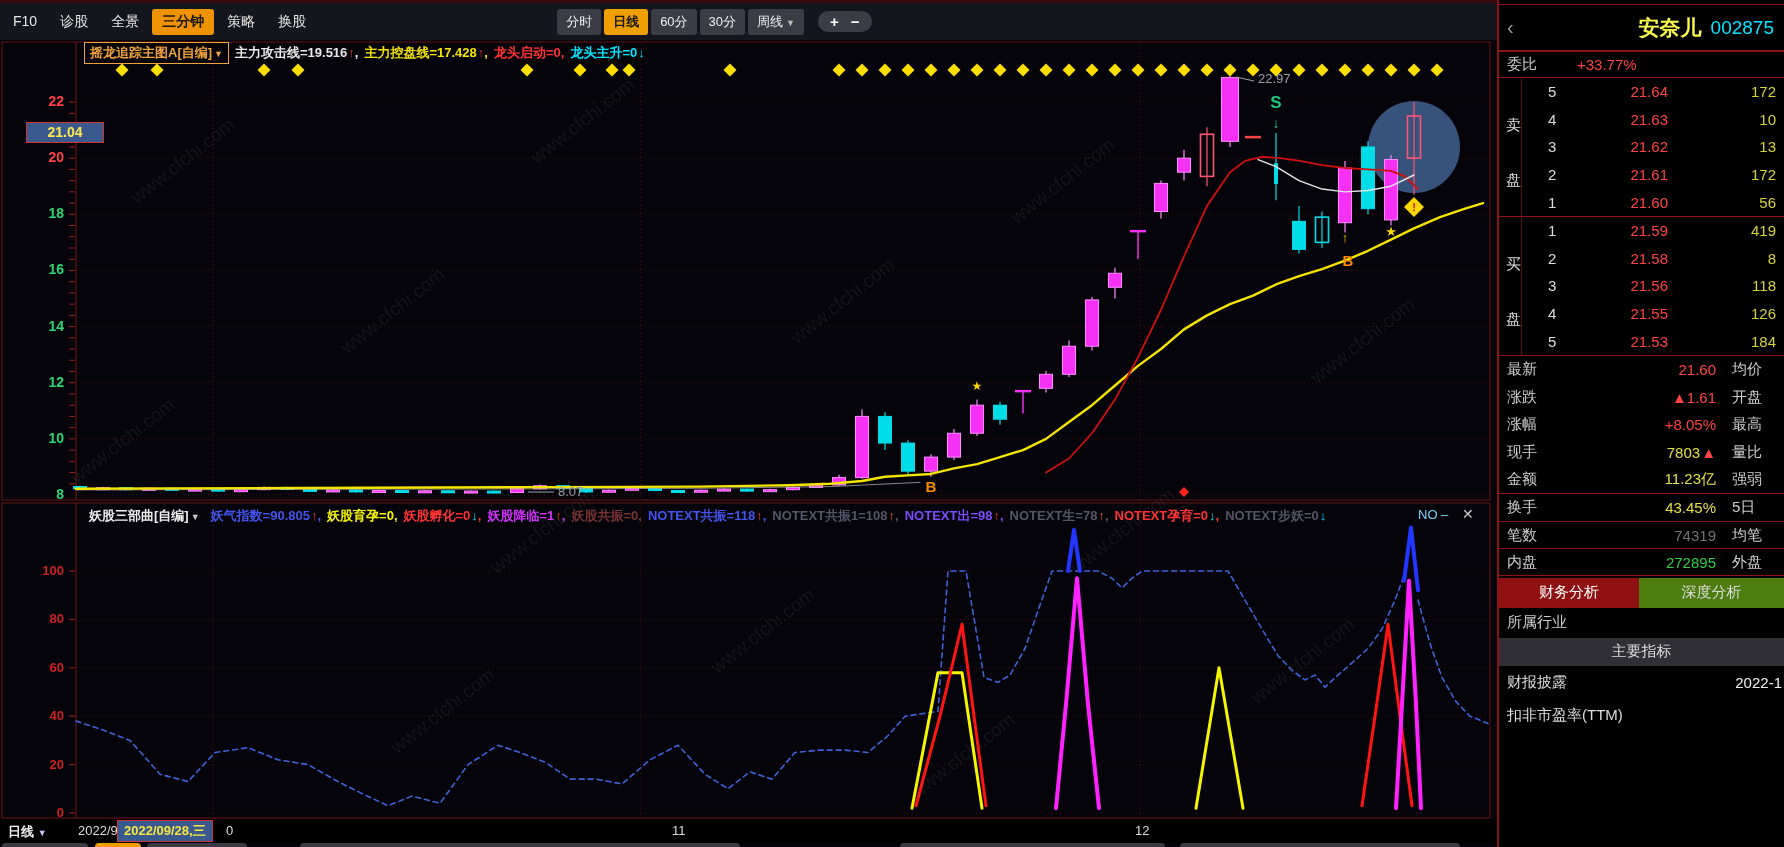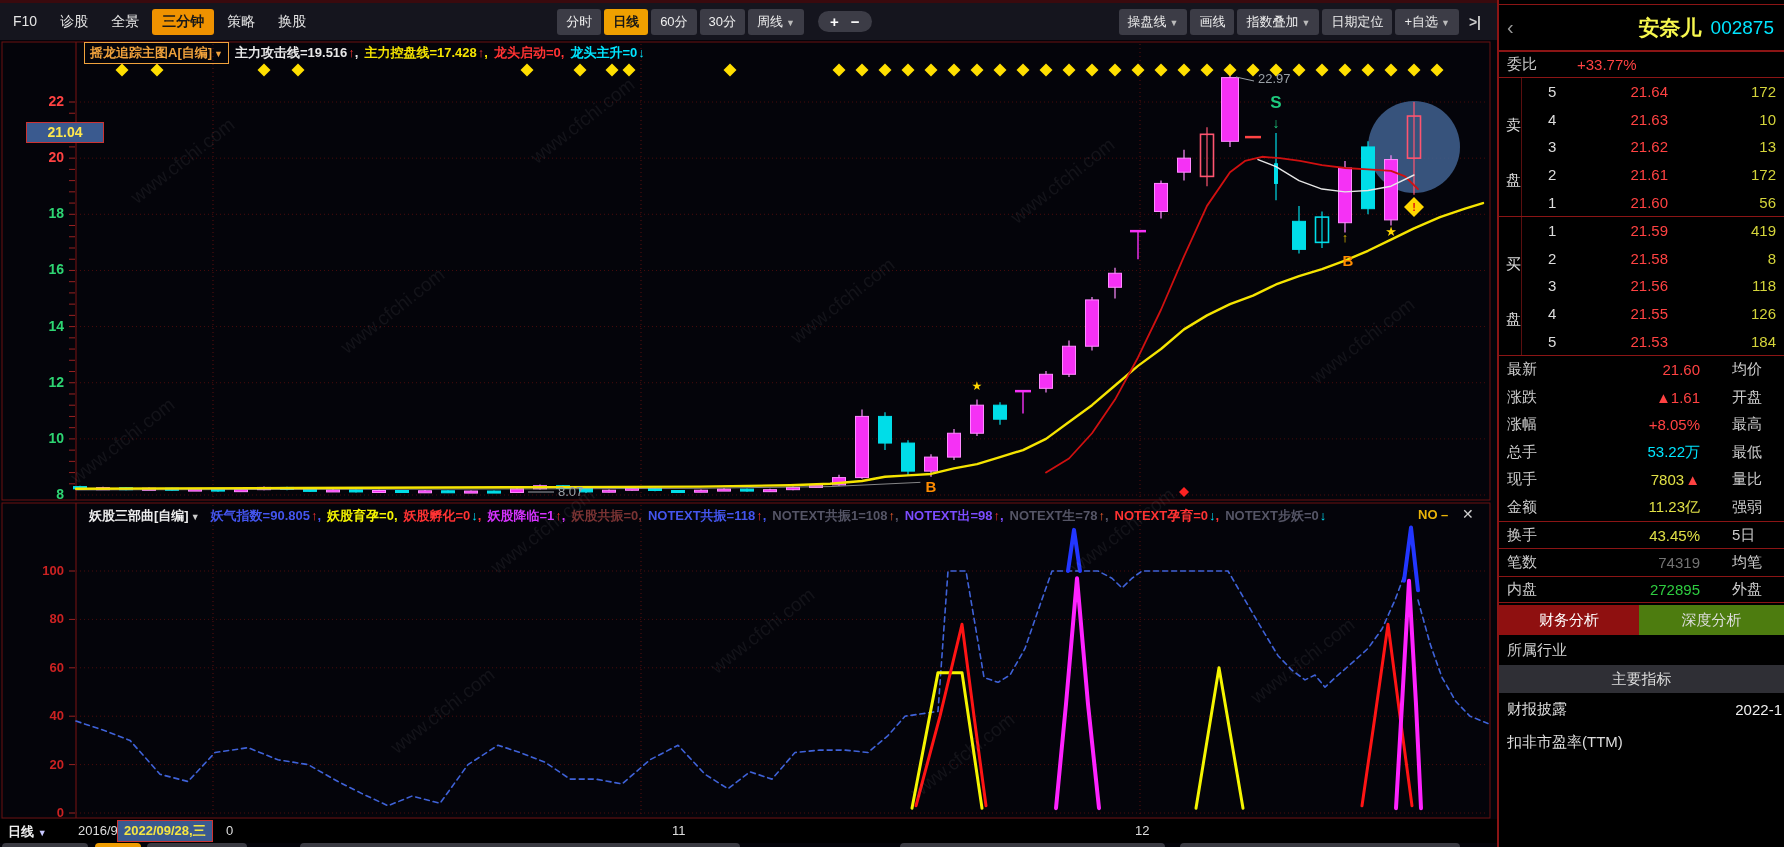--- a/index.html
+++ b/index.html
@@ -25,21 +25,21 @@
   .ind-row{position:absolute;left:84px;height:22px;display:flex;align-items:center;
            font-size:13px;font-weight:bold;white-space:nowrap;z-index:6;}
   .ind-row.main{top:42px;}
   .ind-row.sub{top:505px;}
   .ind-name{color:#f0a23c;border:1px solid #f0a23c;padding:1px 5px;font-weight:bold;cursor:pointer;}
   .ind-name .dd{color:#f0a23c;font-size:9px;margin-left:2px;}
   .ind-name.plain{color:#eee;border:none;}
   .ind-name.plain .dd{color:#ccc;}
   .prm{margin-left:6px;}
   .sub-close{position:absolute;left:1462px;top:506px;color:#cfcfcf;font-size:14px;z-index:7;cursor:pointer;font-weight:bold;}
-  .sub-no{position:absolute;left:1418px;top:507px;color:#eab308;font-size:13px;font-weight:bold;z-index:7;text-align:right;}
+  .sub-no{position:absolute;left:1418px;top:507px;color:#7dd3fc;font-size:13px;font-weight:normal;z-index:7;text-align:right;}
   
   .badge{position:absolute;left:26px;top:122px;width:78px;height:21px;background:#3a5a8f;
          border:1px solid #cc3333;color:#ffe84d;font-size:14px;font-weight:bold;text-align:center;
          line-height:19px;z-index:6;}
   
   #chartSvg{position:absolute;left:0;top:40px;z-index:2;}
   
   .wm{position:absolute;color:rgba(220,220,220,0.07);font-size:19px;transform:rotate(-38deg);z-index:4;pointer-events:none;}
   
   .timeline{position:absolute;left:0;top:819px;width:1497px;height:24px;background:#000;z-index:6;font-size:13px;}
@@ -64,21 +64,21 @@
   .book .vlab{position:absolute;left:7px;color:#ddd;}
   .book-row{height:27.6px;display:flex;align-items:center;padding-left:26px;border-left:1px solid #5a0f0f;margin-left:22px;}
   .bk-num{width:16px;color:#ddd;}
   .bk-price{width:104px;text-align:right;color:#ff4242;}
   .bk-vol{flex:1;text-align:right;color:#d4d43a;padding-right:8px;}
   .st-row{height:27.5px;display:flex;align-items:center;padding-left:8px;}
   .st-row.bt{border-top:1px solid #8b1515;}
   .st-label{width:66px;color:#ccc;}
   .st-val{flex:1;text-align:right;}
   .st-sfx{color:#ff4242;margin-left:1px;}
-  .st-l2{width:52px;margin-left:32px;color:#ccc;}
+  .st-l2{width:52px;margin-left:16px;color:#ccc;}
   .q-tabs{display:flex;height:30px;margin-top:2px;}
   .q-tab{width:164px;display:flex;align-items:center;justify-content:center;color:#ddd;background:#4d7c0f;cursor:pointer;}
   .q-tab.active{background:#8f1010;color:#fff;}
   .q-tab:last-child{width:170px;}
   .inf-row{height:30px;display:flex;align-items:center;padding-left:8px;white-space:nowrap;}
   .inf-label{color:#ccc;width:80px;}
   .inf-val{color:#e8e83a;font-weight:bold;}
   .sec-bar{height:28px;background:#2f2f35;color:#ddd;display:flex;align-items:center;justify-content:center;}
   .met-row{height:33px;display:flex;align-items:center;padding:0 2px 0 8px;}
   .met-label{color:#ddd;}
@@ -103,28 +103,20 @@
         <div class="pbtn">分时</div>
         <div class="pbtn active">日线</div>
         <div class="pbtn">60分</div>
         <div class="pbtn">30分</div>
         <div class="pbtn">周线<span class="caret">▼</span></div>
       </div>
     <div class="zoompill">
       <span class="zbtn">+</span>
       <span class="zbtn">−</span>
     </div>
-    <div id="rightTools" class="rtools">
-        <div class="pbtn">操盘线<span class="caret">▼</span></div>
-        <div class="pbtn">画线</div>
-        <div class="pbtn">指数叠加<span class="caret">▼</span></div>
-        <div class="pbtn">日期定位</div>
-        <div class="pbtn">+自选<span class="caret">▼</span></div>
-        <span class="collapse">&gt;|</span>
-      </div>
   </div>
 
   <div class="ind-row main">
     <span class="ind-name">
       <span>摇龙追踪主图A[自编]</span><span class="dd">▼</span>
     </span>
     <span id="mainIndParams"><span class="prm" style="color: rgb(232, 232, 232);">主力攻击线=19.516</span><span style="color: rgb(255, 51, 51); margin-left: 1px;">↑</span><span style="color: rgb(232, 232, 232);">,</span><span class="prm" style="color: rgb(245, 228, 0);">主力控盘线=17.428</span><span style="color: rgb(255, 51, 51); margin-left: 1px;">↑</span><span style="color: rgb(245, 228, 0);">,</span><span class="prm" style="color: rgb(255, 51, 51);">龙头启动=0</span><span style="color: rgb(255, 51, 51);">,</span><span class="prm" style="color: rgb(0, 229, 255);">龙头主升=0</span><span style="color: rgb(0, 229, 255); margin-left: 1px;">↓</span></span>
   </div>
 
   <div class="ind-row sub">
@@ -417,21 +409,21 @@
       <span class="wm" style="left: 1550px; top: 250px;">www.cfchi.com</span>
       <span class="wm" style="left: 1560px; top: 600px;">www.cfchi.com</span>
       <span class="wm" style="left: 380px; top: 700px;">www.cfchi.com</span>
       <span class="wm" style="left: 900px; top: 745px;">www.cfchi.com</span>
     </div>
 
   <div class="timeline">
     <span class="tl-period">
       <span>日线</span> <span style="font-size:9px;color:#c9c9ff;">▼</span>
     </span>
-    <span id="tlItems"><span class="tl-item" style="left: 78px;">2016/9</span><span class="tl-item hl" style="left: 117px;">2022/09/28,三</span><span class="tl-item" style="left: 226px;">0</span><span class="tl-item" style="left: 636px; margin-left: 36px;">11</span><span class="tl-item" style="left: 1135px;">12</span></span>
+    <span id="tlItems"><span class="tl-item" style="left: 78px;">2022/9</span><span class="tl-item hl" style="left: 117px;">2022/09/28,三</span><span class="tl-item" style="left: 226px;">0</span><span class="tl-item" style="left: 636px; margin-left: 36px;">11</span><span class="tl-item" style="left: 1135px;">12</span></span>
   </div>
 
   <div id="bottomTabs">
       <div class="btab" style="left: 2px; width: 86px;"></div>
       <div class="btab active" style="left: 95px; width: 46px;"></div>
       <div class="btab" style="left: 147px; width: 100px;"></div>
       <div class="btab" style="left: 300px; width: 440px;"></div>
       <div class="btab" style="left: 900px; width: 265px;"></div>
       <div class="btab" style="left: 1180px; width: 280px;"></div>
     </div>
@@ -514,25 +506,20 @@
           <span class="st-label">涨跌</span>
           <span class="st-val" style="color: rgb(255, 66, 66);">▲1.61</span>
           <span class="st-l2">开盘</span>
         </div>
         <div class="st-row">
           <span class="st-label">涨幅</span>
           <span class="st-val" style="color: rgb(255, 66, 66);">+8.05%</span>
           <span class="st-l2">最高</span>
         </div>
         <div class="st-row">
-          <span class="st-label">总手</span>
-          <span class="st-val" style="color: rgb(0, 229, 255);">53.22万</span>
-          <span class="st-l2">最低</span>
-        </div>
-        <div class="st-row">
           <span class="st-label">现手</span>
           <span class="st-val" style="color: rgb(224, 224, 70);">7803</span>
           <span class="st-sfx">▲</span>
           <span class="st-l2">量比</span>
         </div>
         <div class="st-row">
           <span class="st-label">金额</span>
           <span class="st-val" style="color: rgb(224, 224, 70);">11.23亿</span>
           <span class="st-l2">强弱</span>
         </div>

